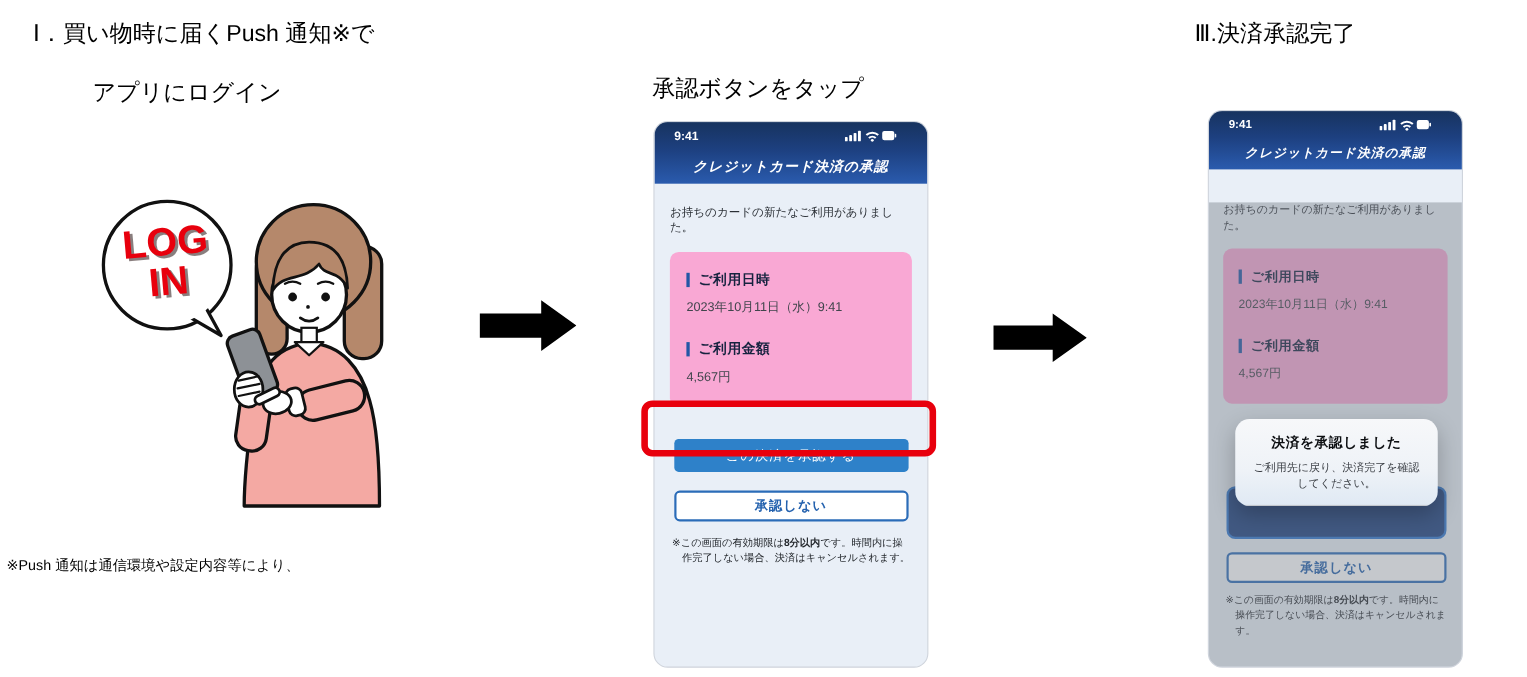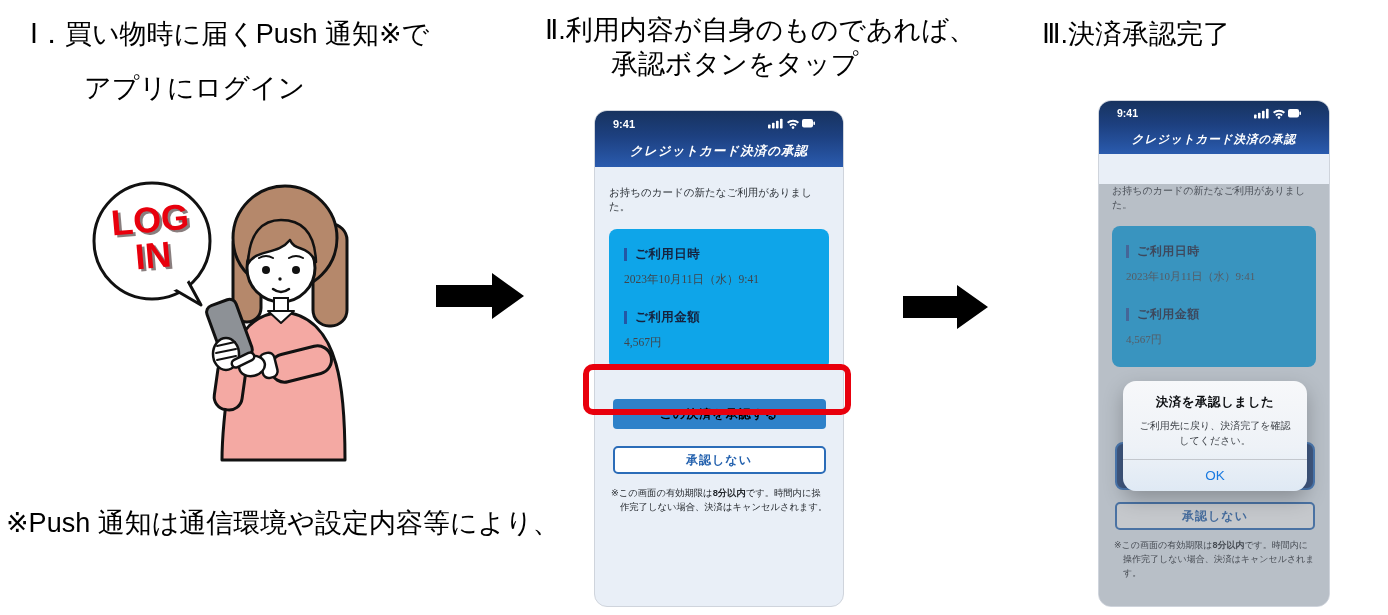--- a/index.html
+++ b/index.html
@@ -1,37 +1,37 @@
 <!DOCTYPE html>
 <html><head>
 <meta charset="utf-8">
 <style>
   html,body{margin:0;padding:0;background:#fff;}
   .canvas{
     position:relative;width:1388px;height:615px;background:#ffffff;
     font-family:"Liberation Sans","DejaVu Sans",sans-serif;overflow:hidden;color:#000;
   }
-  .h{position:absolute;font-size:27px;line-height:1.2;white-space:nowrap;color:#000;}
-  .foot{position:absolute;font-size:27px;white-space:nowrap;color:#000;}
+  .h{position:absolute;font-size:21px;line-height:1.2;white-space:nowrap;color:#000;}
+  .foot{position:absolute;font-size:13px;white-space:nowrap;color:#000;}
 
   
   .arrow{position:absolute;}
 
   
   .phone{position:absolute;border-radius:13px;background:#e9eff7;border:1px solid #cfd4dc;overflow:hidden;box-sizing:border-box;}
   .ph-header{background:linear-gradient(180deg,#17335f 0%,#1d4080 45%,#2a5bae 100%);}
   .ph-status{display:flex;justify-content:space-between;align-items:center;padding:0 28px 0 18px;}
   .ph-time{color:#fff;font-weight:bold;}
   .ph-nav{display:flex;align-items:center;justify-content:center;font-style:italic;}
   .ph-title{color:#fff;font-weight:bold;letter-spacing:1px;}
   .lab{display:flex;align-items:center;}
   .lab .bar{width:3px;height:13px;background:#2357a5;margin-right:8px;}
   .lab .lt{font-weight:bold;color:#16233f;letter-spacing:0.5px;}
-  .card{background:#0ea5e9;border-radius:8px;font-family:Liberation Serif, serif;}
-  .btnA{background:#2e81c9;border-radius:4px;color:#000000;font-weight:bold;display:flex;align-items:center;justify-content:center;letter-spacing:1px;}
+  .card{background:#f9a8d4;border-radius:8px;}
+  .btnA{background:#2e81c9;border-radius:4px;color:#ffffff;font-weight:normal;display:flex;align-items:center;justify-content:center;letter-spacing:1px;}
   .btnD{background:#fff;border:2px solid #2b6cb8;border-radius:5px;color:#2361ae;font-weight:bold;display:flex;align-items:center;justify-content:center;letter-spacing:1px;box-sizing:border-box;}
   .note{color:#23272c;line-height:1.55;}
   .note .b{font-weight:bold;}
 
   
   .p2{left:594px;top:110px;width:250px;height:497px;}
   .p2 .ph-status{height:25px;}
   .p2 .ph-time{font-size:11px;}
   .p2 .ph-nav{height:31px;}
   .p2 .ph-title{font-size:12.5px;}
@@ -73,23 +73,22 @@
   .p3 .m-sep{margin-top:11px;border-top:1px solid #c3c7cd;}
   .p3 .m-ok{height:31px;display:flex;align-items:center;justify-content:center;color:#1879e0;font-size:13.5px;}
 </style>
 </head>
 <body>
 
 <div class="canvas">
 
   <div class="h" style="left:30px;top:18px;">Ⅰ．買い物時に届くPush 通知※で</div>
   <div class="h" style="left:84px;top:72px;">アプリにログイン</div>
-  <div class="h" style="left:545px;top:14px;">Ⅱ.利用内容が自身のものであれば、</div>
-  <div class="h" style="left:593px;top:48px;margin-left:18px;">承認ボタンをタップ</div>
-  <div class="h" style="left:1042px;top:18px;">Ⅲ.決済承認完了</div>
+  <div class="h" style="left:593px;top:68px;">承認ボタンをタップ</div>
+  <div class="h" style="left:1086px;top:18px;">Ⅲ.決済承認完了</div>
 
   <div class="foot" style="left:6px;top:505px;">※Push 通知は通信環境や設定内容等により、</div>
 
   <svg class="arrow" style="left:436px;top:272px;" width="88" height="48" viewBox="0 0 88 48">
     <polygon points="0,13 56,13 56,1 88,24 56,47 56,35 0,35" fill="#000"></polygon>
   </svg>
 
   <svg class="arrow" style="left:903px;top:284px;" width="85" height="46" viewBox="0 0 85 46">
     <polygon points="0,12 54,12 54,1 85,23 54,45 54,34 0,34" fill="#000"></polygon>
   </svg>
@@ -228,18 +227,17 @@
         <div class="val">4,567円</div>
       </div>
       <div class="btnA3"></div>
       <div class="btnD">承認しない</div>
       <div class="note"><span>※この画面の有効期限は</span><span class="b">8分以内</span><span>です。時間内に操作完了しない場合、決済はキャンセルされます。</span></div>
       <div class="dim"></div>
       <div class="modal">
         <div class="m-title">決済を承認しました</div>
         <div class="m-msg">ご利用先に戻り、決済完了を確認してください。</div>
         <div class="m-sep"></div>
-        <div class="m-ok">OK</div>
       </div>
     </div>
   </div>
 
 </div>
 
 </body></html>

